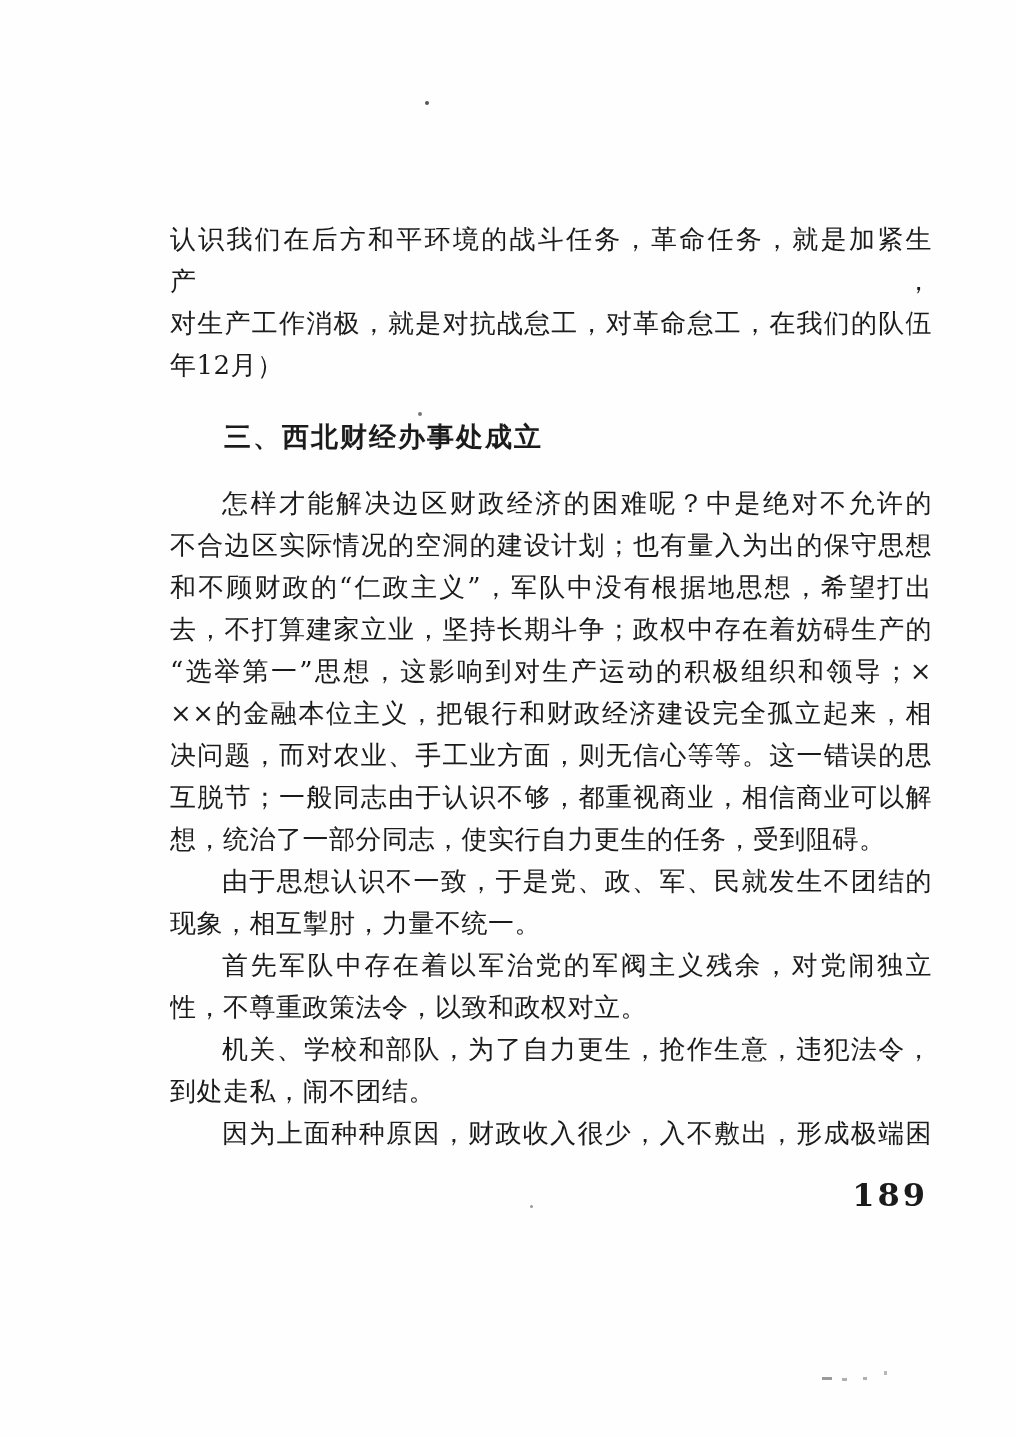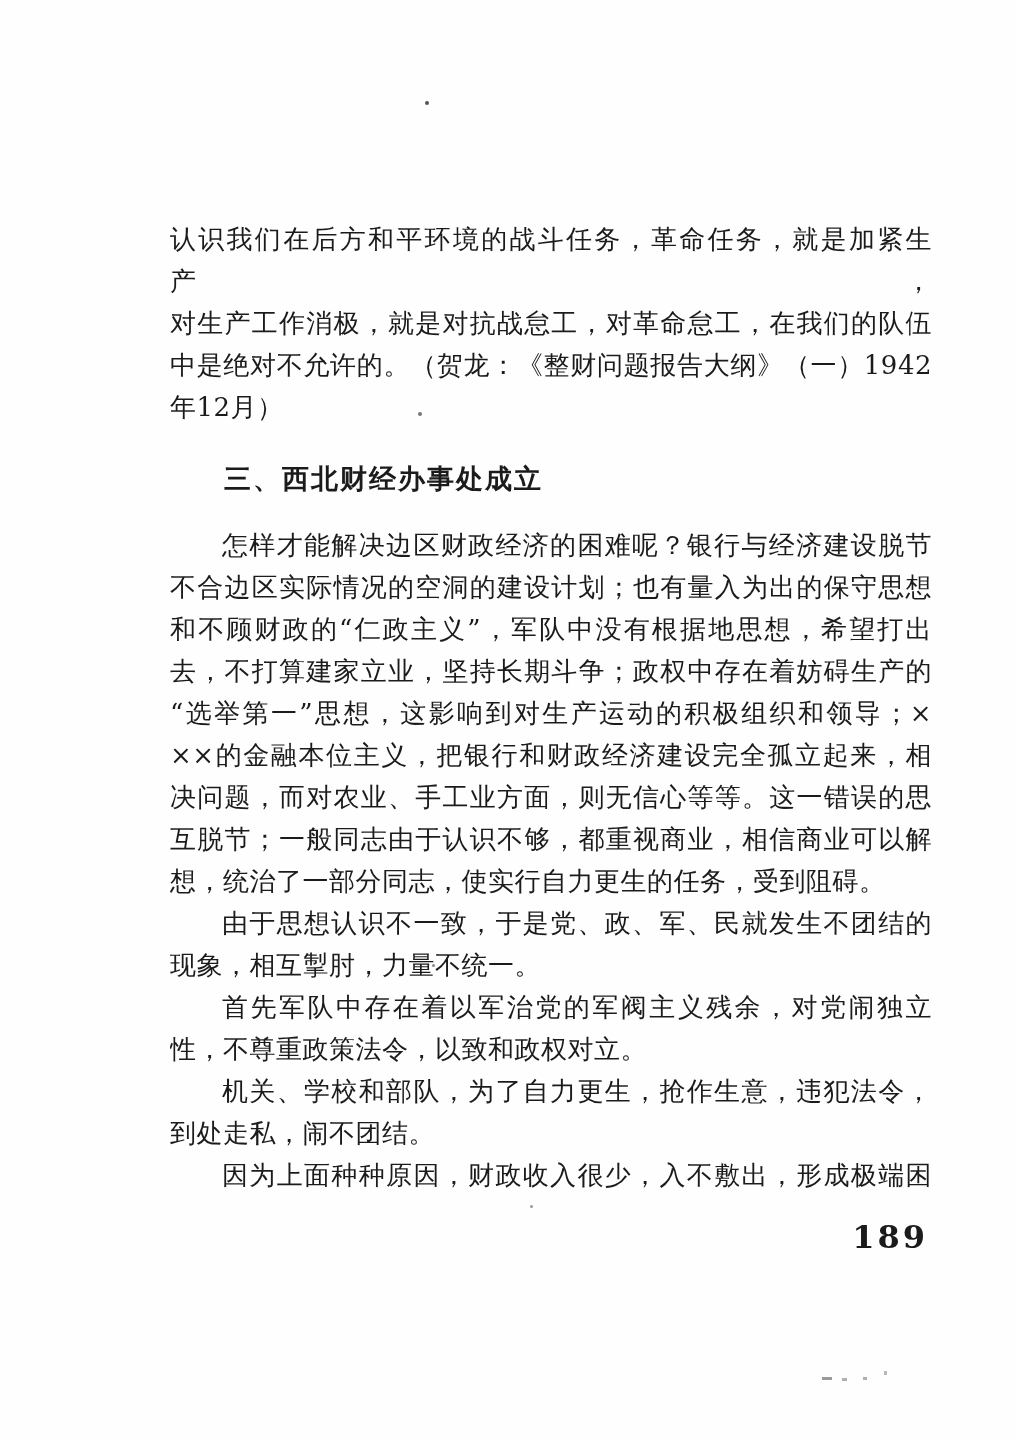--- a/index.html
+++ b/index.html
@@ -70,28 +70,27 @@
   <div class="dash d1"></div>
   <div class="dash d2"></div>
   <div class="dash d3"></div>
   <div class="dash d4"></div>
 
   <div class="text-block">
 
     <div class="para">
       <div class="line">认识我们在后方和平环境的战斗任务，革命任务，就是加紧生产，</div>
       <div class="line">对生产工作消极，就是对抗战怠工，对革命怠工，在我们的队伍</div>
-      <div class="line">中是绝对不允许的。（贺龙：《整财问题报告大纲》（一）1942</div>
       <div class="line last">年12月）</div>
     </div>
 
     <div class="heading">三、西北财经办事处成立</div>
 
     <div class="para">
-      <div class="line indent">怎样才能解决边区财政经济的困难呢？银行与经济建设脱节</div>
+      <div class="line indent">怎样才能解决边区财政经济的困难呢？中是绝对不允许的</div>
       <div class="line">不合边区实际情况的空洞的建设计划；也有量入为出的保守思想</div>
       <div class="line">和不顾财政的“仁政主义”，军队中没有根据地思想，希望打出</div>
       <div class="line">去，不打算建家立业，坚持长期斗争；政权中存在着妨碍生产的</div>
       <div class="line">“选举第一”思想，这影响到对生产运动的积极组织和领导；×</div>
       <div class="line">××的金融本位主义，把银行和财政经济建设完全孤立起来，相</div>
       <div class="line">决问题，而对农业、手工业方面，则无信心等等。这一错误的思</div>
       <div class="line">互脱节；一般同志由于认识不够，都重视商业，相信商业可以解</div>
       <div class="line last">想，统治了一部分同志，使实行自力更生的任务，受到阻碍。</div>
     </div>
 

